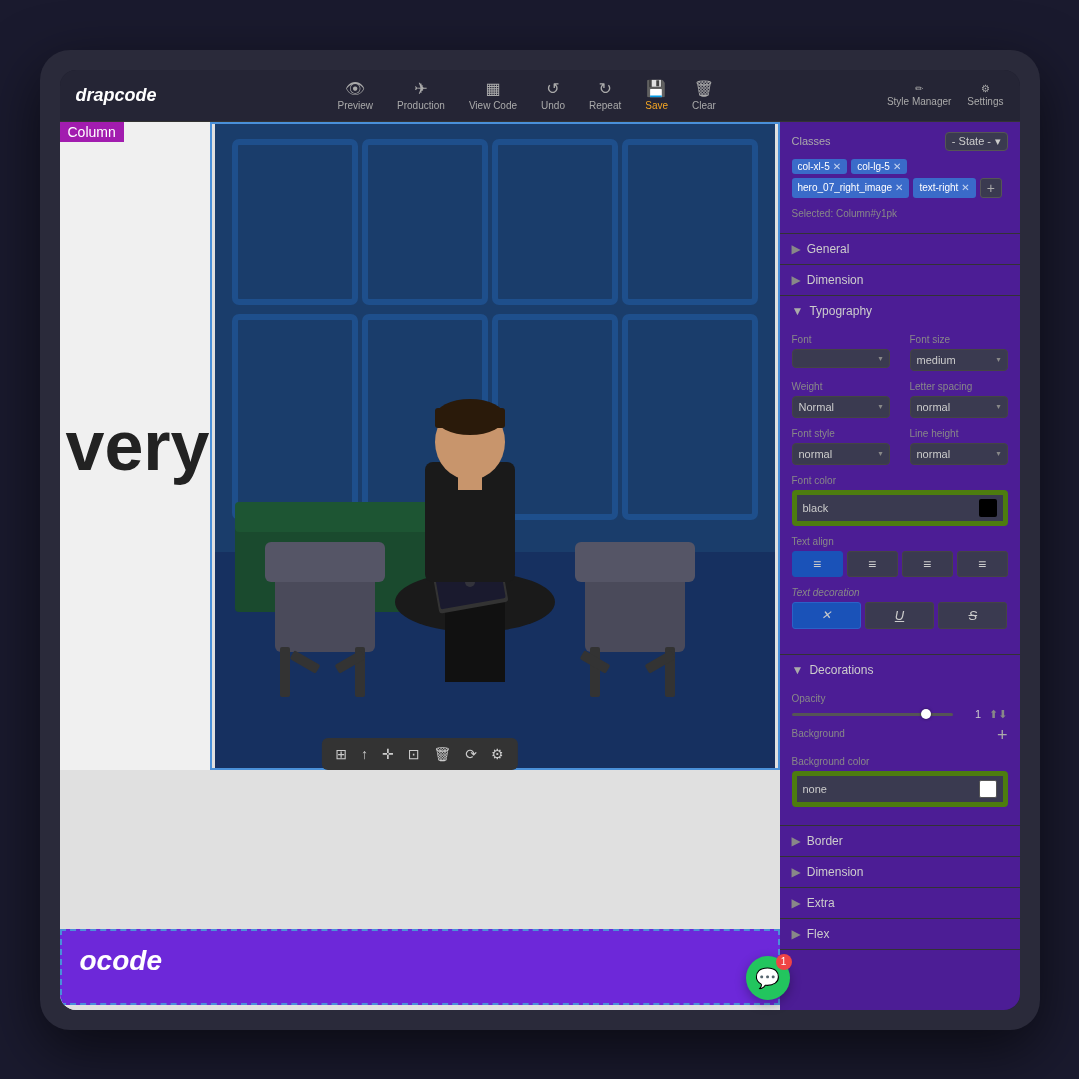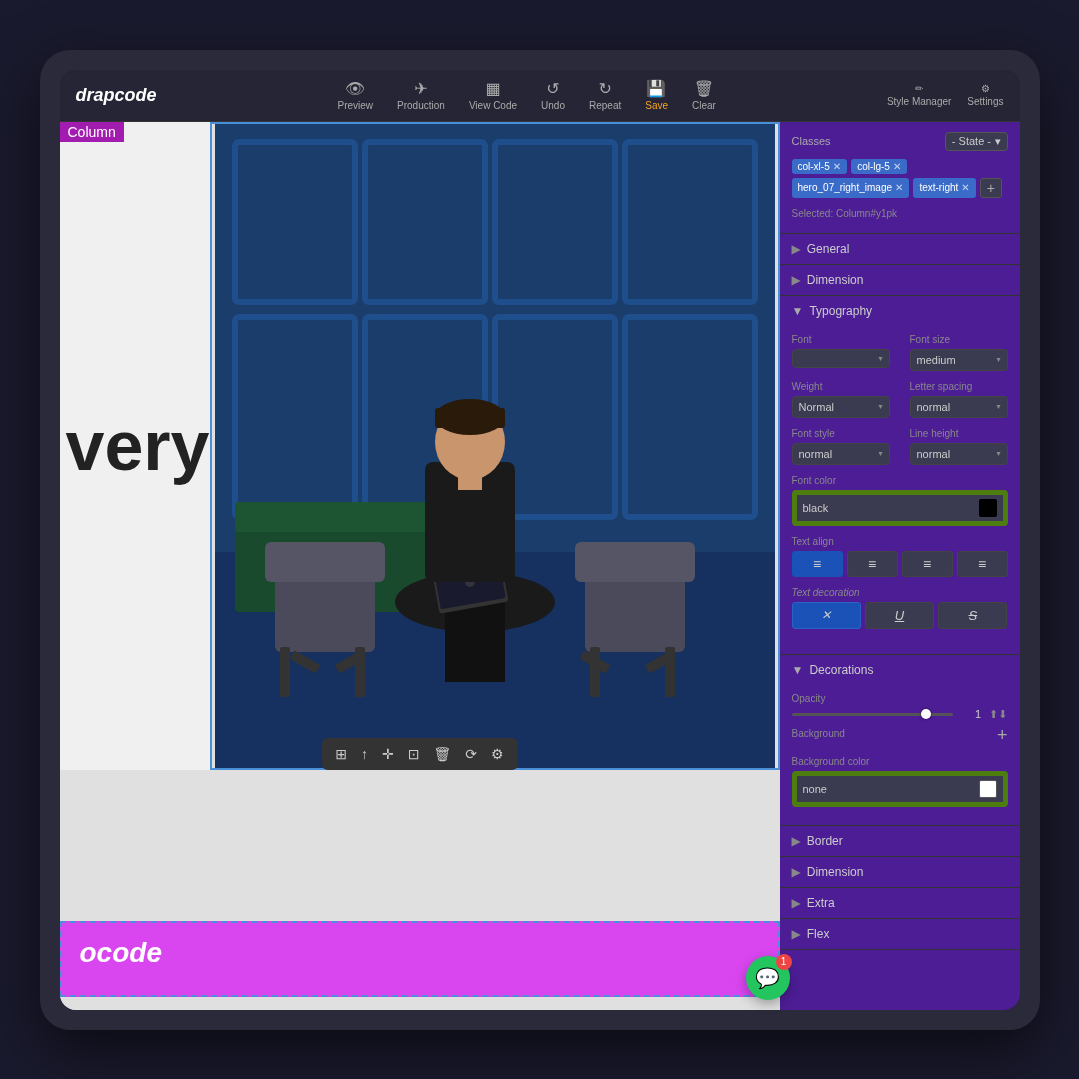--- a/index.html
+++ b/index.html
@@ -126,24 +126,24 @@
       background: #a21caf;
       color: white;
       font-size: 14px;
       padding: 2px 8px;
       z-index: 10;
     }
 
     
     .footer-section {
       position: absolute;
-      bottom: 13px;
+      bottom: 5px;
       left: 0;
       right: 0;
-      background: #d946ef;
+      background: #6d28d9;
       padding: 16px 20px;
     }
 
     .footer-logo {
       color: white;
       font-size: 28px;
       font-weight: bold;
       font-style: italic;
       margin-bottom: 12px;
     }

